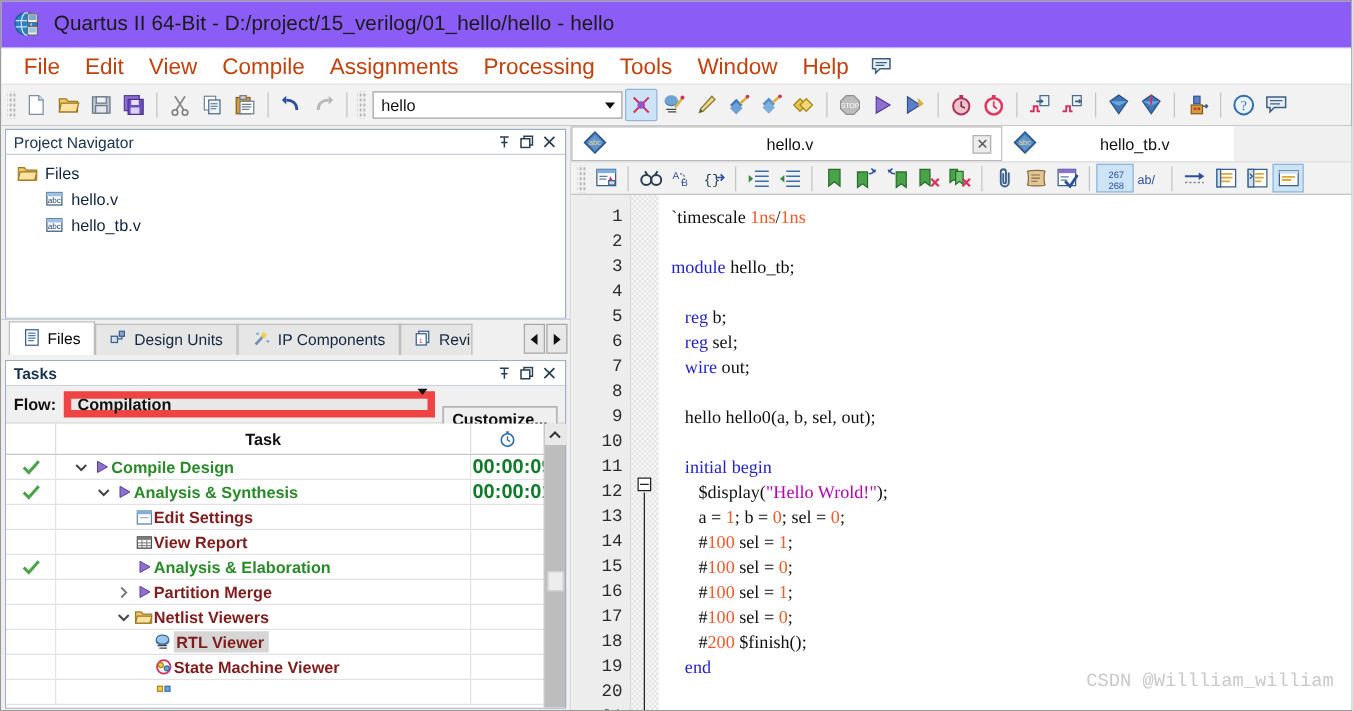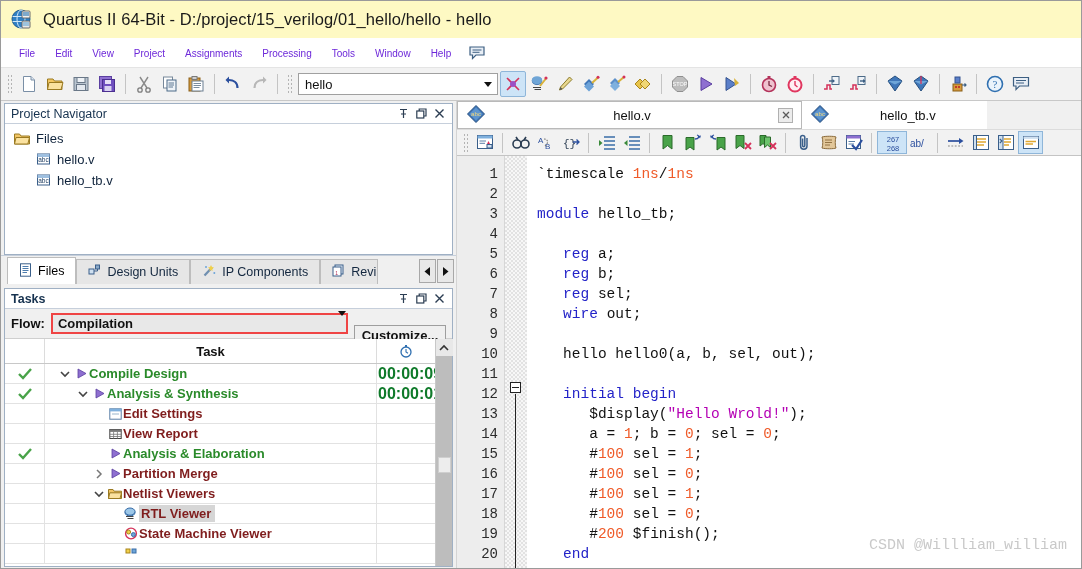--- a/index.html
+++ b/index.html
@@ -16,21 +16,21 @@
     width: 1082px; height: 569px;
     background: #f0f0f0;
     border: 1px solid #9a9a9a;
     overflow: hidden;
   }
 
   
   .titlebar {
     height: 38px;
     display: flex; align-items: center;
-    background: #fef9c3;
+    background: #8b5cf6;
     padding-left: 10px;
     border-bottom: 1px solid #ffffff;
   }
   .app-icon {
     width: 22px; height: 22px;
     position: relative;
     flex: 0 0 22px;
     margin-right: 10px;
   }
   .title-text {
@@ -41,22 +41,22 @@
   }
 
   
   .menubar {
     height: 28px;
     display: flex; align-items: center;
     background: #ffffff;
     padding-left: 8px;
   }
   .menu-item {
-    font-size: 10px;
-    color: #6d28d9;
+    font-size: 18px;
+    color: #c2410c;
     padding: 3px 10px;
     white-space: nowrap;
     cursor: default;
   }
   .menu-tail-icon { margin-left: 8px; display:flex; align-items:center; }
 
   
   .toolbar {
     height: 34px;
     display: flex; align-items: center;
@@ -217,21 +217,21 @@
     display: flex; align-items: center;
     background: #f0f0f0;
     padding: 0 6px;
     gap: 6px;
     border-bottom: 1px solid #cfcfcf;
   }
   .flowlabel { font-size: 13px; color: #111; }
   .flowcombo {
     flex: 1; height: 21px;
     background: #e8e8e8;
-    border: 2px solid #ef4444;
+    border: 6px solid #ef4444;
     display: flex; align-items: center;
     font-size: 13px; color: #111;
     padding-left: 5px;
   }
   .flowcombo .fv { flex: 1; }
   .btn {
     height: 22px;
     min-width: 92px;
     background: #efefef;
     border: 1px solid #9e9e9e;
@@ -382,20 +382,21 @@
   .fold-foot {
     position: absolute;
     left: 10px; width: 6px; height: 1px; background: #222;
   }
   .code-lines {
     flex: 1;
     padding-top: 8px;
     padding-left: 10px;
     position: relative;
     overflow: hidden;
+    font-family: Liberation Serif, serif;
   }
   .cl { height: 20px; line-height: 20px; white-space: pre; }
   .kw  { color: #2323c8; }
   .num { color: #ef5a28; }
   .str { color: #b400b4; }
   .plain { color: #111; }
 
   .watermark {
     position: absolute;
     right: 16px; bottom: 14px;
@@ -422,21 +423,21 @@
         <rect x="12" y="13" width="6" height="4" fill="#9ec3dd"></rect>
       </svg>
     </div>
     <div class="title-text">Quartus II 64-Bit - D:/project/15_verilog/01_hello/hello - hello</div>
   </div>
 
   <div class="menubar">
     <div class="menu-item">File</div>
     <div class="menu-item">Edit</div>
     <div class="menu-item">View</div>
-    <div class="menu-item">Project</div>
+    <div class="menu-item">Compile</div>
     <div class="menu-item">Assignments</div>
     <div class="menu-item">Processing</div>
     <div class="menu-item">Tools</div>
     <div class="menu-item">Window</div>
     <div class="menu-item">Help</div>
     <div class="menu-tail-icon">
       <svg width="16" height="14" viewBox="0 0 16 14">
         <path d="M1 1 H15 V9 H7 L3.5 12.5 V9 H1 Z" fill="#e8eef5" stroke="#3d5f82" stroke-width="1.2"></path>
         <path d="M3.5 4 H12.5 M3.5 6.3 H10.5" stroke="#3d5f82" stroke-width="1"></path>
       </svg>
@@ -1224,21 +1225,20 @@
           <div class="fold-box" style="top:226px;"></div>
           <div class="fold-line" style="top:238px; height:175px;"></div>
           <div class="fold-foot" style="top:412px;"></div>
         </div>
 
         <div class="code-lines">
           <div class="cl"><span class="plain">`timescale </span><span class="num">1ns</span><span class="plain">/</span><span class="num">1ns</span></div>
           <div class="cl">&nbsp;</div>
           <div class="cl"><span class="kw">module </span><span class="plain">hello_tb;</span></div>
           <div class="cl">&nbsp;</div>
-          <div class="cl"><span class="plain">   </span><span class="kw">reg </span><span class="plain">a;</span></div>
           <div class="cl"><span class="plain">   </span><span class="kw">reg </span><span class="plain">b;</span></div>
           <div class="cl"><span class="plain">   </span><span class="kw">reg </span><span class="plain">sel;</span></div>
           <div class="cl"><span class="kw">   wire </span><span class="plain">out;</span></div>
           <div class="cl">&nbsp;</div>
           <div class="cl"><span class="plain">   hello hello0(a, b, sel, out);</span></div>
           <div class="cl">&nbsp;</div>
           <div class="cl"><span class="plain">   </span><span class="kw">initial begin</span></div>
           <div class="cl"><span class="plain">      $display(</span><span class="str">"Hello Wrold!"</span><span class="plain">);</span></div>
           <div class="cl"><span class="plain">      a = </span><span class="num">1</span><span class="plain">; b = </span><span class="num">0</span><span class="plain">; sel = </span><span class="num">0</span><span class="plain">;</span></div>
           <div class="cl"><span class="plain">      #</span><span class="num">100</span><span class="plain"> sel = </span><span class="num">1</span><span class="plain">;</span></div>

